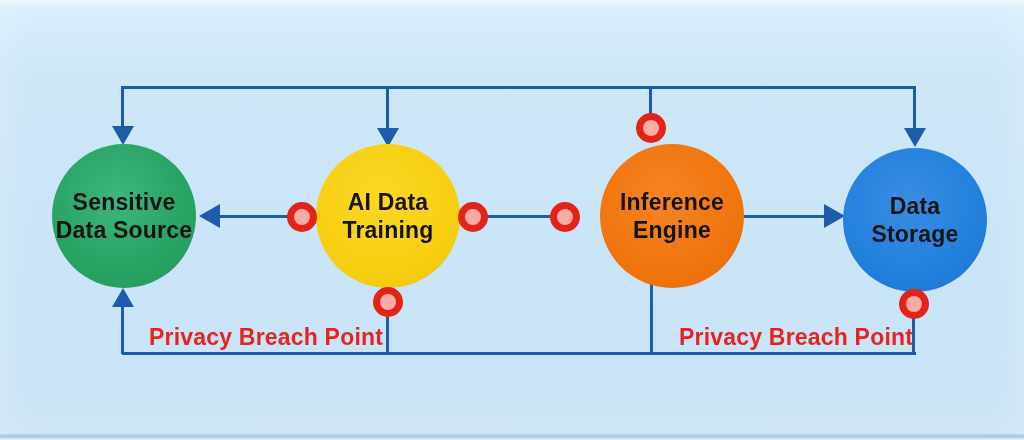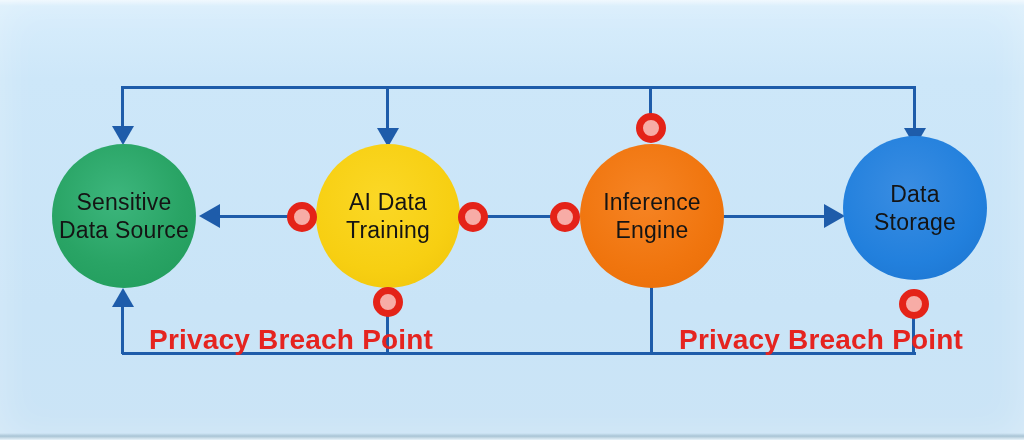--- a/index.html
+++ b/index.html
@@ -58,47 +58,47 @@
   .ah-green-bot{left:112px;top:288px;}
   .ah-green-mid{left:199px;top:204px;}
   .ah-blue-mid{left:824px;top:204px;}
 
   
   .node{
     position:absolute;width:144px;height:144px;border-radius:50%;
     display:flex;align-items:center;justify-content:center;text-align:center;
   }
   .node-label{
-    white-space:pre-line;font-weight:normal;font-size:23px;line-height:1.22;
+    white-space:pre-line;font-weight:bold;font-size:23px;line-height:1.22;
     color:var(--ink);letter-spacing:0.2px;
   }
   .node-green{left:52px;top:144px;
     background:radial-gradient(circle at 45% 38%,#3db67d 0%,#29a465 55%,#1f9a59 100%);}
   .node-yellow{left:316px;top:144px;
     background:radial-gradient(circle at 45% 38%,#fbd826 0%,#f7cf12 60%,#eec20a 100%);}
-  .node-orange{left:580px;top:144px;
+  .node-orange{left:600px;top:144px;
     background:radial-gradient(circle at 45% 38%,#f68424 0%,#f0750e 60%,#e86c06 100%);}
-  .node-blue{left:843px;top:136px;
+  .node-blue{left:843px;top:148px;
     background:radial-gradient(circle at 45% 38%,#3a8de2 0%,#2280dd 60%,#1b72cd 100%);}
 
   
   .marker{
     position:absolute;width:30px;height:30px;border-radius:50%;
     border:7px solid var(--ring-red);background:var(--ring-fill);
   }
   .mk-1{left:287px;top:202px;}
   .mk-2{left:458px;top:202px;}
   .mk-3{left:550px;top:202px;}
   .mk-4{left:636px;top:113px;}
   .mk-5{left:373px;top:287px;}
   .mk-6{left:899px;top:289px;}
 
   
   .breach-label{
-    position:absolute;font-size:28px;font-weight:bold;color:var(--breach-red);
+    position:absolute;font-size:23px;font-weight:bold;color:var(--breach-red);
     letter-spacing:0.2px;white-space:nowrap;
   }
   .bl-left{left:149px;top:324px;}
   .bl-right{left:679px;top:324px;}
 </style>
 </head>
 <body>
 
 <div class="canvas">
   <div class="top-edge"></div>

